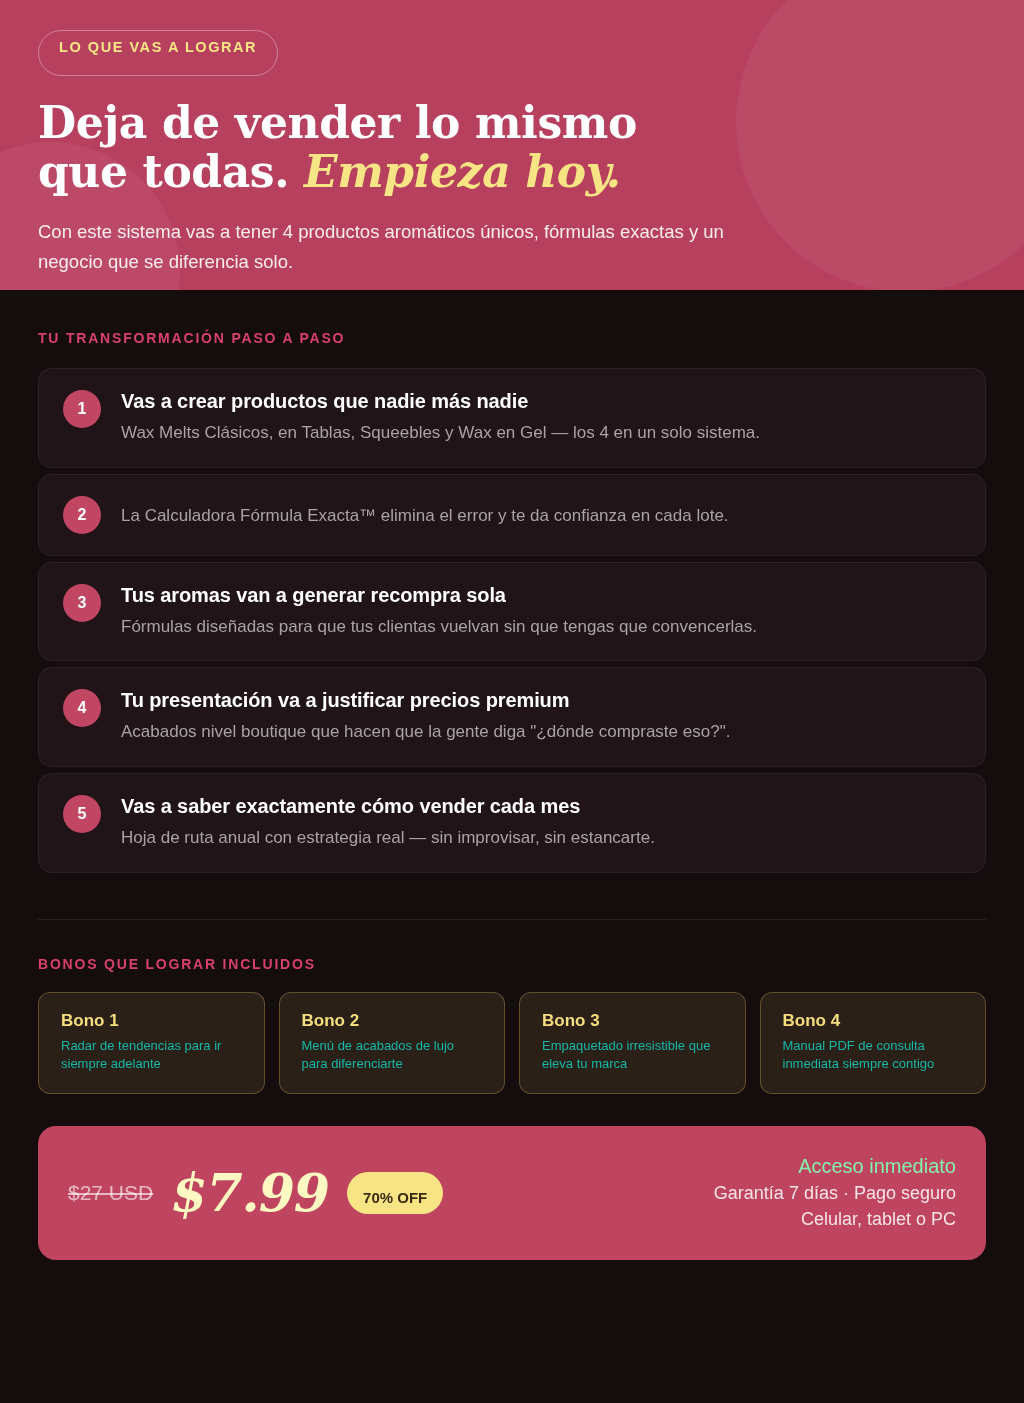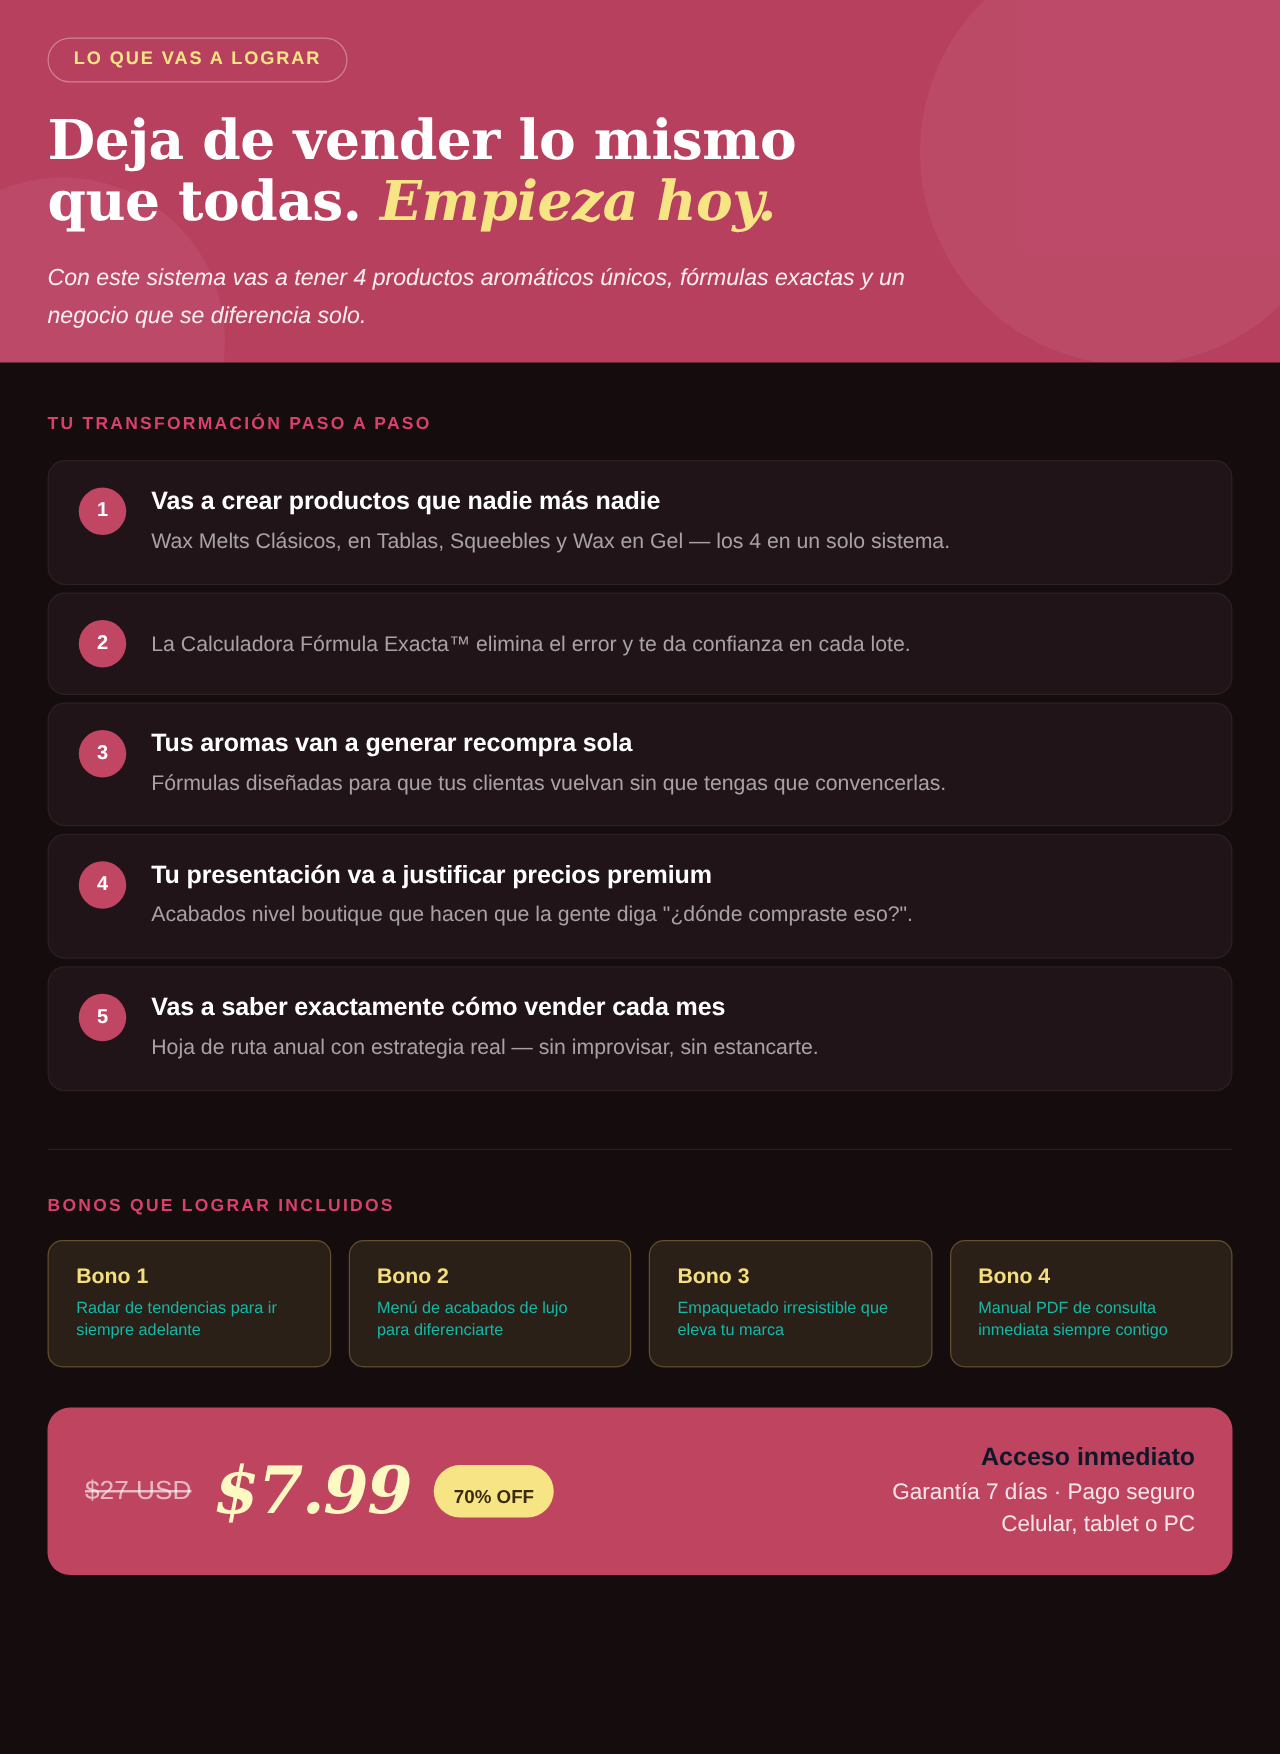--- a/index.html
+++ b/index.html
@@ -33,21 +33,21 @@
     border-radius:50%;
     background:rgba(255,255,255,0.05);
     left:-80px; bottom:-112px;
   }
   .hero-inner{ position:relative; padding:30px 38px 0 38px; }
 
   .badge{
     display:inline-block;
     border:1px solid rgba(255,255,255,0.34);
     border-radius:999px;
-    padding:8px 20px 10px 20px;
+    padding:8px 20px 20px 20px;
     color:#f7e585;
     font-size:14.5px;
     font-weight:700;
     letter-spacing:1.55px;
     text-align:right;
   }
 
   .hero h1{
     margin-top:22px;
     font-family:"DejaVu Serif", serif;
@@ -60,21 +60,20 @@
   .hero h1 .accent{
     color:#f7e585;
     font-style:italic;
   }
   .hero-sub{
     margin-top:20px;
     color:rgba(255,255,255,0.9);
     font-size:18.5px;
     line-height:1.62;
     max-width:740px;
-    font-style:italic;
   }
 
   
   .content{ padding:0 38px; }
 
   .eyebrow{
     color:#d8416a;
     font-size:14px;
     font-weight:700;
     letter-spacing:1.8px;
@@ -188,23 +187,23 @@
     background:#f7e585;
     color:#3a2a12;
     border-radius:999px;
     padding:17px 16px 8px 16px;
     font-size:15px;
     font-weight:700;
     white-space:nowrap;
   }
   .price-right{ text-align:right; }
   .pr-strong{
-    color:#0f172a;
+    color:#86efac;
     font-size:20px;
-    font-weight:700;
+    font-weight:400;
     text-align:right;
   }
   .pr-line{
     color:rgba(255,255,255,0.86);
     font-size:18px;
     margin-top:5px;
   }
 </style>
 </head>
 <body>

